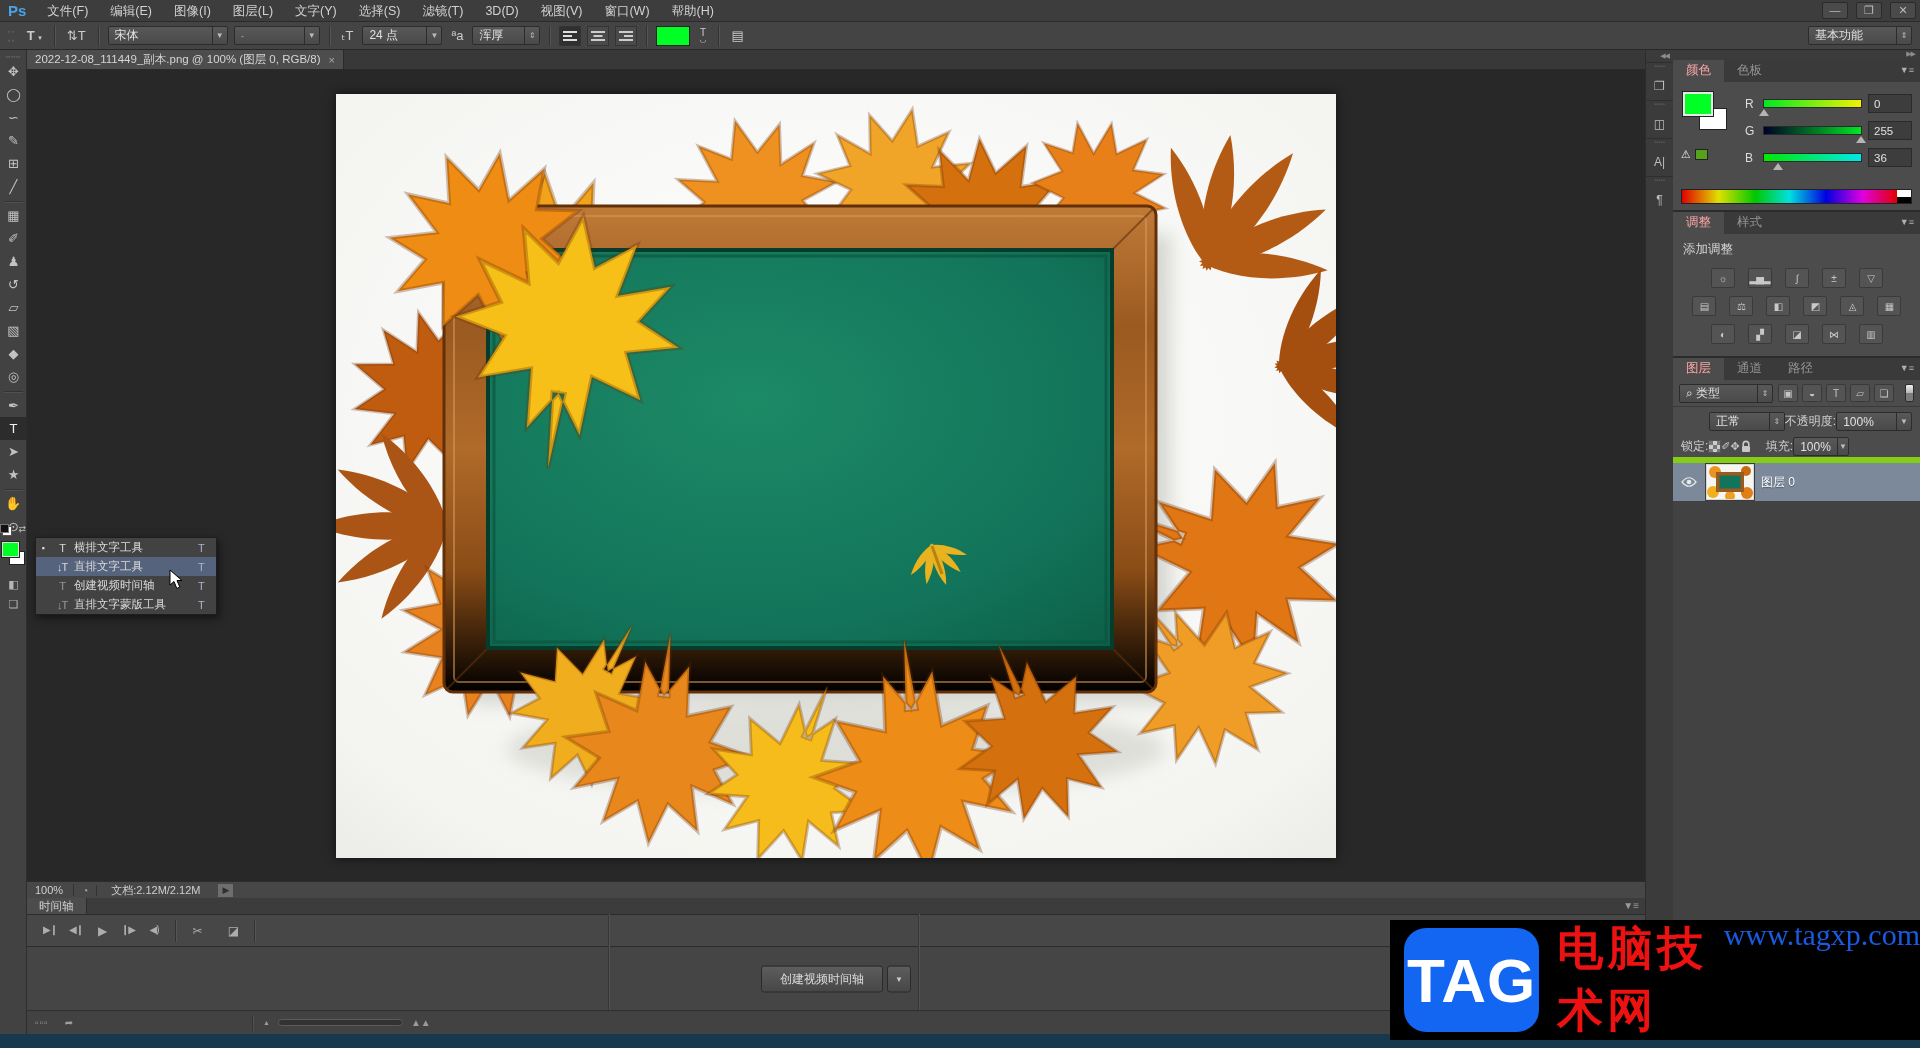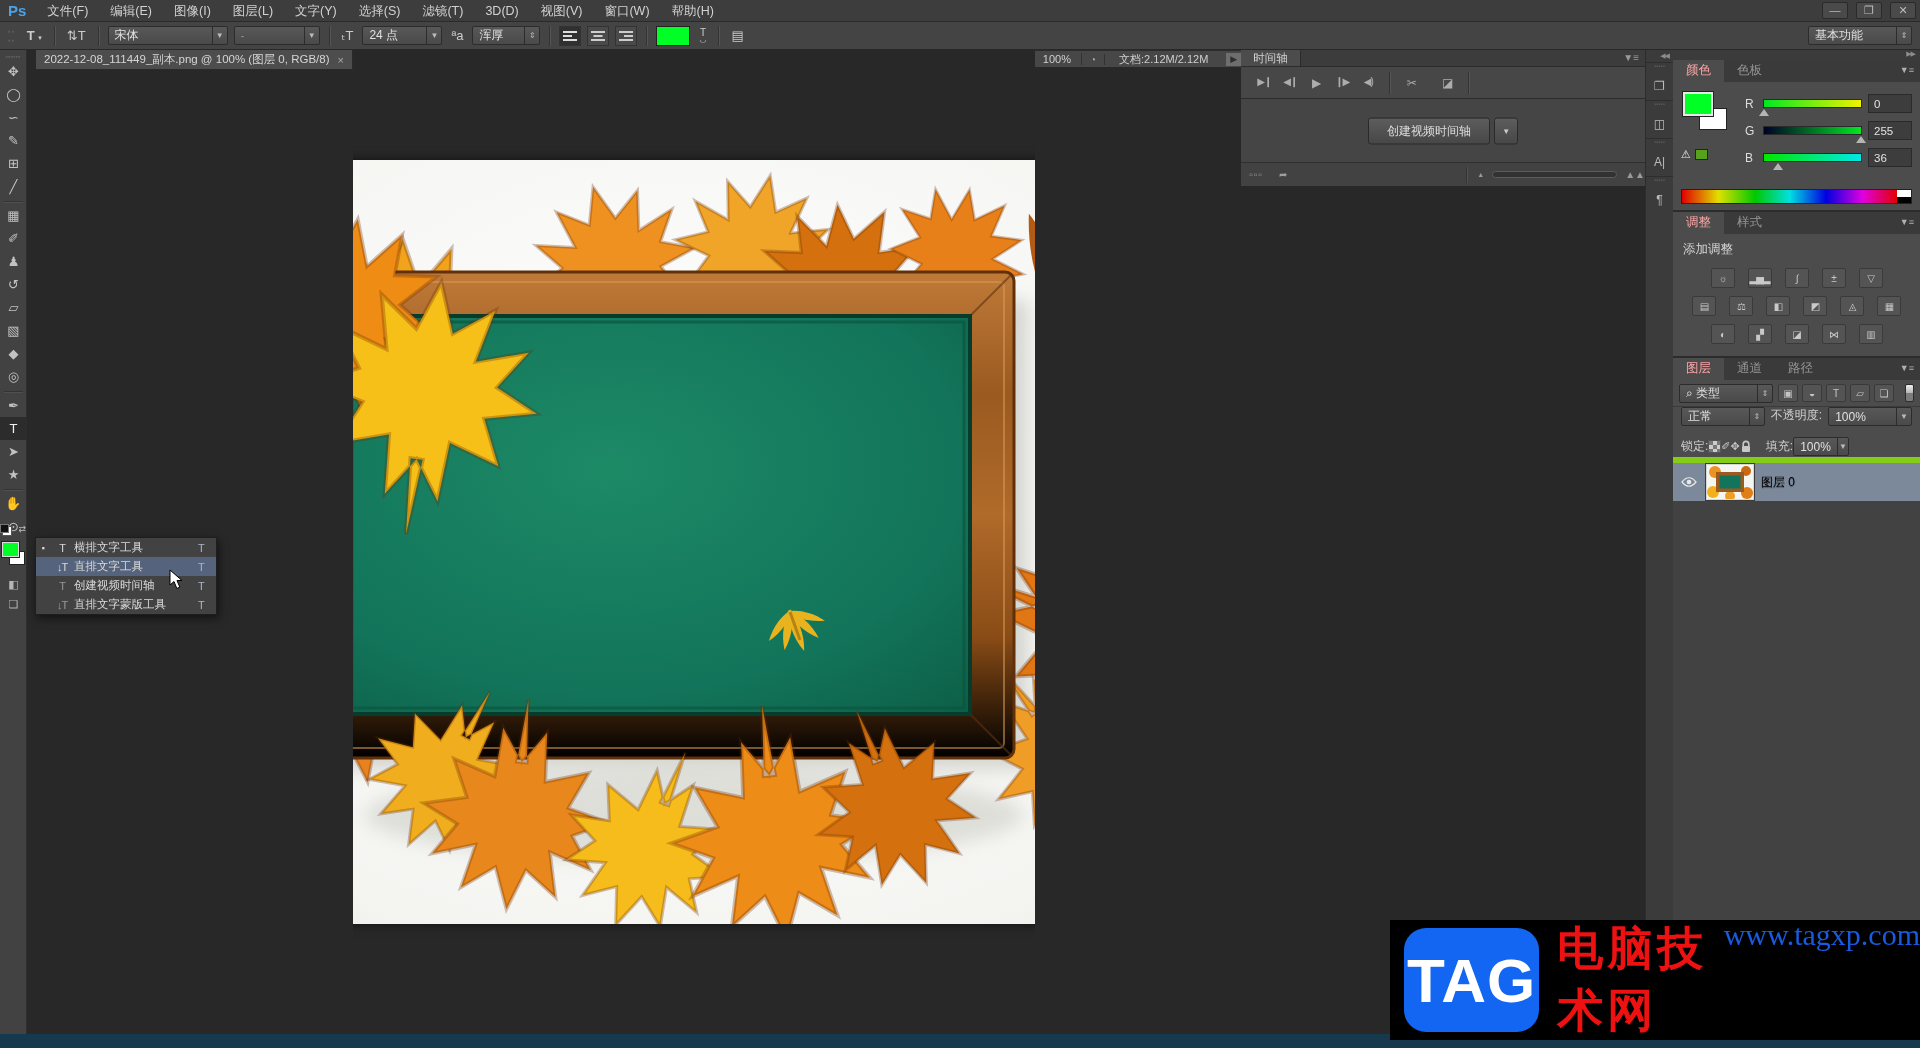--- a/index.html
+++ b/index.html
@@ -46,21 +46,21 @@
   .tool.separator:before { content:""; display:block; width:19px; height:1px; background:#333; box-shadow:0 1px 0 #505050; }
   .tool-colors { position:relative; width:27px; height:34px; margin-top:2px; }
   .mini-defaults { position:absolute; left:2px; top:-14px; width:10px; height:10px; background:#fff; border:1px solid #555; }
   .mini-defaults:before { content:""; position:absolute; left:-3px; top:-3px; width:7px; height:7px; background:#111; border:1px solid #777; }
   .mini-swap { position:absolute; right:1px; top:-16px; color:#bbb; font-size:9px; }
   .fg-swatch { position:absolute; left:2px; top:2px; width:17px; height:15px; border:1px solid #ddd; outline:1px solid #222; z-index:2; }
   .bg-swatch { position:absolute; left:9px; top:11px; width:16px; height:14px; background:#fff; border:1px solid #222; }
   .tool-small { width:27px; height:20px; display:flex; align-items:center; justify-content:center; color:#b5b5b5; font-size:11px; }
 
   
-  .docarea { position:absolute; left:27px; right:275px; top:0; bottom:0; display:flex; flex-direction:row;margin-left:9px; }
+  .docarea { position:absolute; left:27px; right:275px; top:0; bottom:0; display:flex; flex-direction:column; }
   .tabbar { height:20px; background:#383838; border-bottom:1px solid #2a2a2a; display:flex; }
   .doctab { background:#4d4d4d; border-right:1px solid #2a2a2a; display:flex; align-items:center;
     padding:0 8px; gap:8px; font-size:11.5px; color:#d5d5d5; max-width:330px; white-space:nowrap; }
   .doctab .close { color:#aaa; font-size:11px; }
   .pasteboard { flex:1; background:#282828; position:relative; overflow:hidden; }
   .artwork { position:absolute; left:50%; top:50%; transform:translate(-50%,-50%); box-shadow:0 0 10px rgba(0,0,0,.6); }
 
   
   .statusbar { height:17px; background:#474747; border-top:1px solid #2c2c2c; display:flex; align-items:center; font-size:11px; color:#cfcfcf; }
   .statusbar .zoomfield { padding:0 10px 0 8px; border-right:1px solid #333; }
@@ -150,32 +150,32 @@
     display:flex; align-items:center; justify-content:center; color:#c9c9c9; font-size:10px; letter-spacing:-1px; }
 
   
   .lp { flex:1; display:flex; flex-direction:column; border-bottom:none; }
   .lp-body { background:#4c4c4c; flex:1; display:flex; flex-direction:column; }
   .lp-filter { height:27px; display:flex; align-items:center; gap:5px; padding:0 6px; border-bottom:1px solid #3a3a3a; }
   .lp-filter .combo { width:94px; height:19px; }
   .lp-ficon { width:20px; height:18px; background:#545454; border:1px solid #393939; border-radius:2px;
     color:#c5c5c5; font-size:10px; display:flex; align-items:center; justify-content:center; }
   .lp-toggle { margin-left:auto; width:9px; height:18px; background:linear-gradient(#f0f0f0,#b5b5b5 50%,#7c7c7c 50%); border:1px solid #2c2c2c; border-radius:2px; }
-  .lp-blend { height:29px; display:flex; align-items:flex-start; gap:6px; padding:0 8px; }
+  .lp-blend { height:29px; display:flex; align-items:center; gap:0; padding:0 8px;margin-left:28px; }
   .lp-blend .combo { width:118px; }
   .lp-label { color:#d0d0d0; font-size:12px; white-space:nowrap; }
   .lp-opacity { width:56px; }
   .lp-lock { height:27px; display:flex; align-items:center; padding:0 8px; border-bottom:6px solid #84cc16; }
   .lock-icon { color:#c5c5c5; font-size:11px; display:flex; align-items:center; }
   .checker { width:13px; height:13px; border:1px solid #555;
     background:repeating-conic-gradient(#ccc 0% 25%, #777 0% 50%) 0 0/8px 8px; }
   .layer-row { height:38px; display:flex; align-items:center; gap:8px; padding:0 6px; background:#7b899b; }
   .layer-eye { width:20px; display:flex; justify-content:center; }
   .layer-thumb { width:46px; height:34px; background:#fff; outline:1px solid #d8d8d8; box-shadow:0 0 0 2px #3c3c3c; }
-  .layer-name { color:#000000; font-size:12px; text-shadow:0 1px 1px rgba(0,0,0,.4); }
+  .layer-name { color:#ffffff; font-size:12px; text-shadow:0 1px 1px rgba(0,0,0,.4); }
   .lp-rest { flex:1; background:#424242; }
 
   
   .watermark { position:absolute; right:0; bottom:8px; width:530px; height:120px; background:#000;
     z-index:60; display:flex; align-items:center; gap:18px; padding-left:14px; }
   .wm-logo { width:168px; height:104px; background:#1266f1; border-radius:22px; display:flex;
     align-items:center; justify-content:center; color:#fff; font-weight:bold; font-size:62px; letter-spacing:1px; }
   .wm-text { display:flex; flex-direction:row; gap:4px; }
   .wm-title { color:#ee1111; font-weight:bold; font-size:46px; letter-spacing:4px;
     font-family:"Liberation Serif","DejaVu Serif",serif; }

